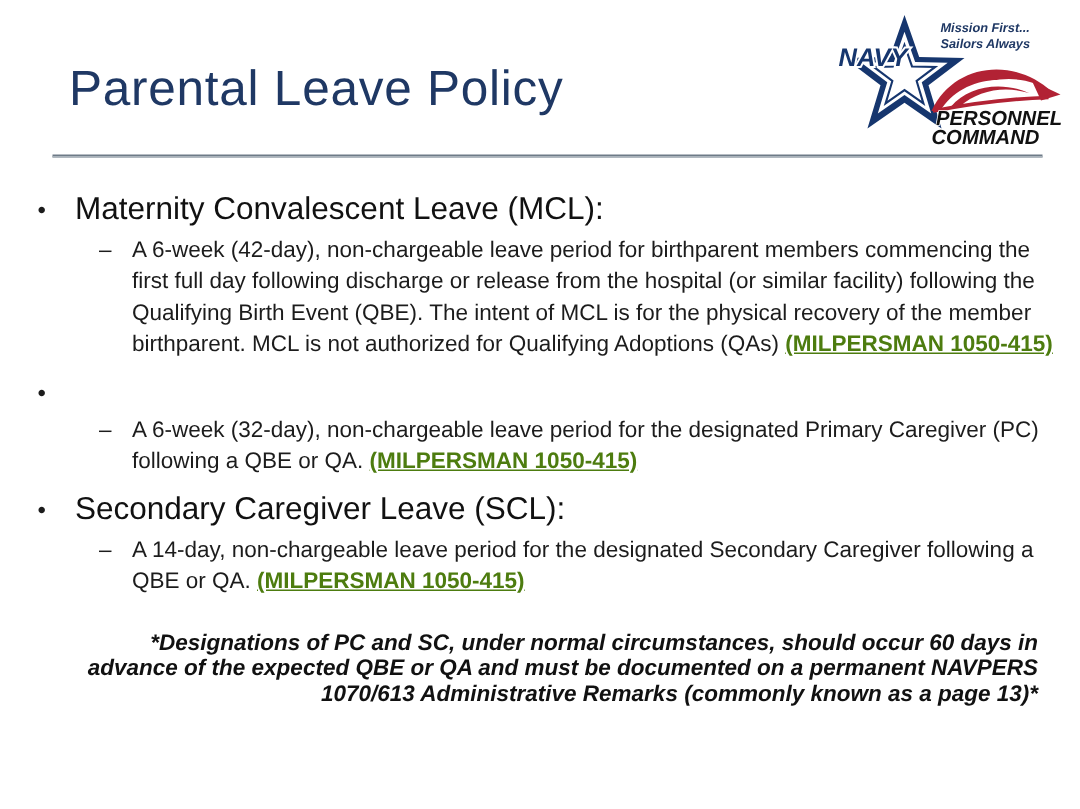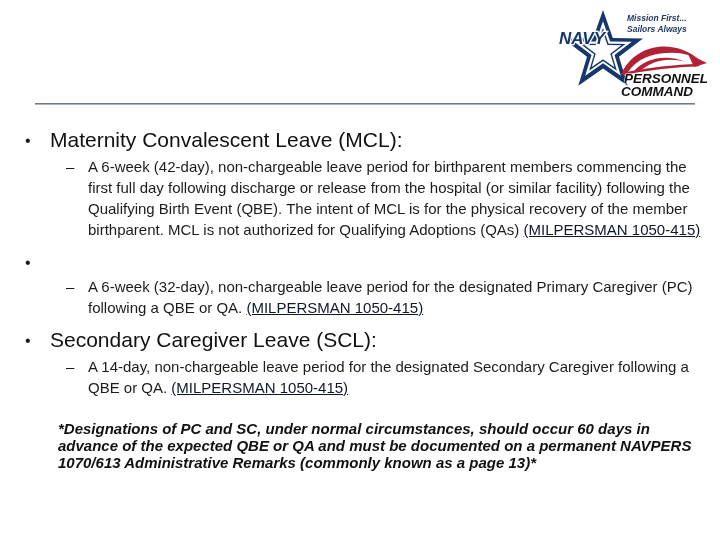--- a/index.html
+++ b/index.html
@@ -82,40 +82,43 @@
     color: #1c1c1c;
     line-height: 21px;
   }
   .sub-text {
     width: 618px;
     font-size: 15px;
     line-height: 21px;
     color: #1c1c1c;
   }
   .milpersman-link {
-    color: #0f172a;
+    color: #4d7c0f;
     text-decoration: underline;
     cursor: pointer;
+    font-weight: bold;
   }
 
   .footnote {
     margin: 22px 0 0 58px;
     width: 634px;
     font-size: 15px;
     line-height: 17px;
     font-weight: bold;
     font-style: italic;
     color: #111111;
+    text-align: right;
   }
 </style>
 </head>
 <body>
 
 <div class="slide">
 
+  <h1 class="slide-title">Parental Leave Policy</h1>
 
   <svg class="logo" viewBox="0 0 152 92" xmlns="http://www.w3.org/2000/svg">
 
     <g>
       <polygon points="45,4 54.8,32 85,32.6 61,50.8 69.7,79.7 45,62.5 20.3,79.7 29,50.8 5,32.6 35.2,32" fill="#16366e"></polygon>
       <polygon points="45,15.2 52.1,35.4 73.8,35.8 56.5,48.9 62.8,69.7 45,57.3 27.2,69.7 33.5,48.9 16.2,35.8 37.9,35.4" fill="#ffffff"></polygon>
       <polygon points="45,24 50,38.3 65.5,38.6 53.1,48 57.6,62.9 45,54.1 32.4,62.9 36.9,48 24.5,38.6 40,38.3" fill="none" stroke="#16366e" stroke-width="1.4"></polygon>
     </g>
 
     <text x="1" y="38" font-size="17" font-weight="bold" font-style="italic" fill="#16366e" paint-order="stroke" stroke="#ffffff" stroke-width="2.5">NAVY</text>

